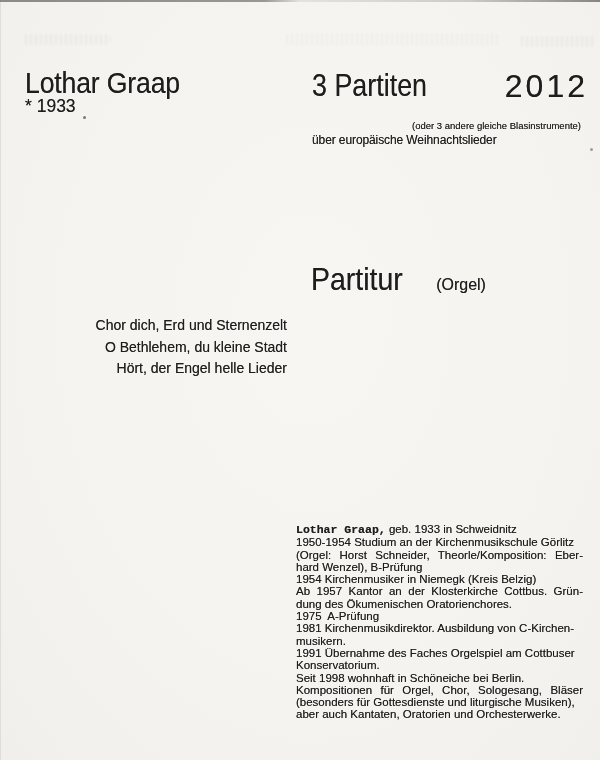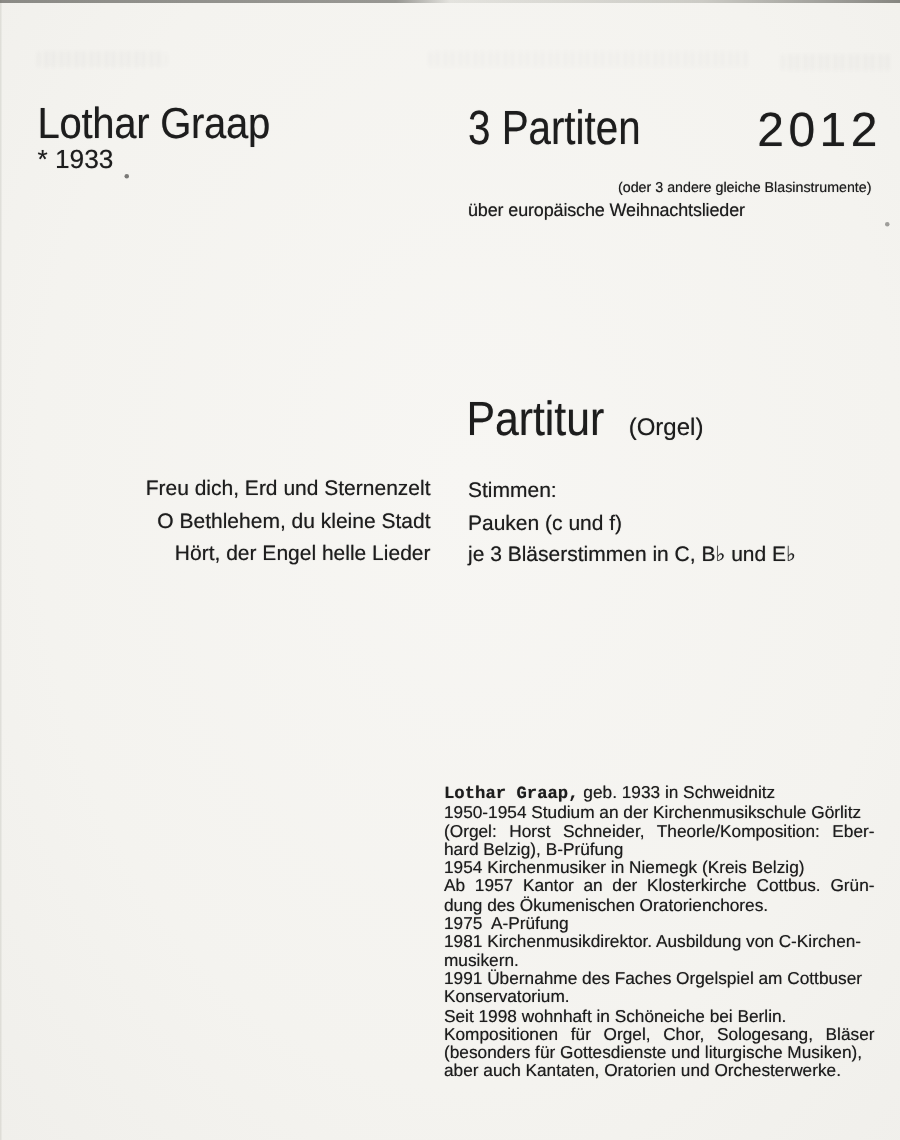--- a/index.html
+++ b/index.html
@@ -42,21 +42,21 @@
     display:inline-block;transform:scaleX(.84);transform-origin:0 100%;white-space:nowrap;}
   .year{position:absolute;right:-3px;top:1px;font-size:32px;line-height:30px;letter-spacing:3px;}
   .subtitle{position:absolute;left:0;top:31px;font-size:18px;line-height:20px;white-space:nowrap;letter-spacing:-.1px;}
   .subtitle-note{position:absolute;right:4px;top:50px;font-size:9.5px;line-height:11px;white-space:nowrap;}
   .theme{position:absolute;left:0;top:60px;font-size:12px;line-height:20px;white-space:nowrap;letter-spacing:-.1px;}
 
   
   .partitur-line{position:absolute;left:311px;top:266px;line-height:30px;white-space:nowrap;}
   .partitur{display:inline-block;font-size:32px;line-height:26px;
     transform:scaleX(.89);transform-origin:0 100%;}
-  .partitur-note{display:inline-block;font-size:16px;line-height:16px;margin-left:5px;}
+  .partitur-note{display:inline-block;font-size:16px;line-height:16px;margin-left:22px;}
 
   .columns{position:absolute;left:30px;top:315px;display:flex;}
   .pieces{width:257px;text-align:right;font-size:14px;line-height:21.7px;}
   .parts{margin-left:25px;padding-top:1px;font-size:14px;line-height:21.7px;white-space:nowrap;}
 
   
   .bio{position:absolute;left:296px;top:523px;width:287px;font-size:11.5px;line-height:12.3px;}
   .bio-line{white-space:pre;}
   .bio-line.justify{white-space:normal;text-align:justify;text-align-last:justify;}
   .bio-name{font-weight:bold;font-family:Liberation Mono, monospace;}
@@ -90,37 +90,32 @@
     </div>
   </header>
 
   <main>
     <div class="partitur-line">
       <span class="partitur txt">Partitur</span><span class="partitur-note txt">(Orgel)</span>
     </div>
 
     <div class="columns">
       <div class="pieces">
-        <div class="txt">Freu dich, Erd und Sternenzelt</div>
+        <div class="txt">Chor dich, Erd und Sternenzelt</div>
         <div class="txt">O Bethlehem, du kleine Stadt</div>
         <div class="txt">Hört, der Engel helle Lieder</div>
-      </div>
-      <div class="parts">
-        <div class="txt">Stimmen:</div>
-        <div class="txt">Pauken (c und f)</div>
-        <div class="txt">je 3 Bläserstimmen in C, B♭ und E♭</div>
       </div>
     </div>
   </main>
 
   <footer class="bio">
     <div class="bio-line"><span class="bio-name txt">Lothar Graap,</span><span class="txt"> geb. 1933 in Schweidnitz</span></div>
     <div class="bio-line txt">1950-1954 Studium an der Kirchenmusikschule Görlitz</div>
     <div class="bio-line txt justify">(Orgel: Horst Schneider, Theorle/Komposition: Eber-</div>
-    <div class="bio-line txt">hard Belzig), B-Prüfung</div>
+    <div class="bio-line txt">hard Wenzel), B-Prüfung</div>
     <div class="bio-line txt">1954 Kirchenmusiker in Niemegk (Kreis Belzig)</div>
     <div class="bio-line txt justify">Ab 1957 Kantor an der Klosterkirche Cottbus. Grün-</div>
     <div class="bio-line txt">dung des Ökumenischen Oratorienchores.</div>
     <div class="bio-line txt">1975  A-Prüfung</div>
     <div class="bio-line txt">1981 Kirchenmusikdirektor. Ausbildung von C-Kirchen-</div>
     <div class="bio-line txt">musikern.</div>
     <div class="bio-line txt">1991 Übernahme des Faches Orgelspiel am Cottbuser</div>
     <div class="bio-line txt">Konservatorium.</div>
     <div class="bio-line txt">Seit 1998 wohnhaft in Schöneiche bei Berlin.</div>
     <div class="bio-line txt justify">Kompositionen für Orgel, Chor, Sologesang, Bläser</div>

